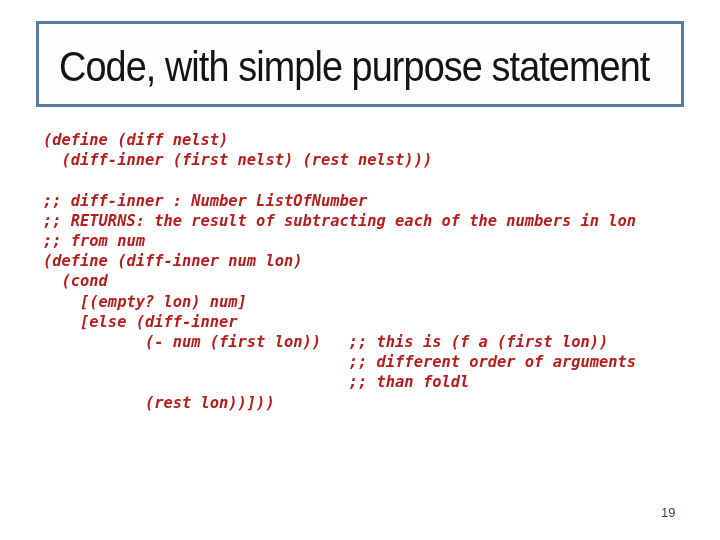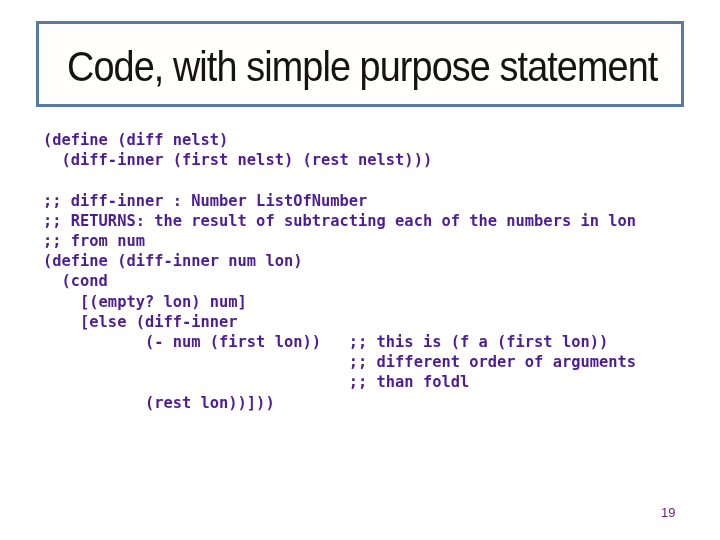--- a/index.html
+++ b/index.html
@@ -19,21 +19,21 @@
     position: absolute;
     left: 36px;
     top: 21px;
     width: 648px;
     height: 86px;
     box-sizing: border-box;
     border: 3px solid #587ba3;
     background: #fffefd;
     display: flex;
     align-items: center;
-    padding-left: 28px;
+    padding-left: 20px;
     padding-top: 6px;
   }
   .slide-title {
     margin: 0;
     font-family: "Liberation Sans", sans-serif;
     font-weight: 400;
     font-size: 42px;
     letter-spacing: -1px;
     color: #141414;
     white-space: nowrap;
@@ -42,22 +42,23 @@
   }
   .code-block {
     position: absolute;
     left: 43px;
     top: 130px;
     margin: 0;
     font-family: "DejaVu Sans Mono", monospace;
     font-size: 15.4px;
     line-height: 20.2px;
     font-weight: bold;
-    color: #4c1d95;
+    color: #b91c1c;
     white-space: pre;
+    font-style: italic;
   }
   .code-line {
     white-space: pre;
     min-height: 20.2px;
   }
   .page-number {
     position: absolute;
     left: 661px;
     top: 505px;
     font-family: "Liberation Sans", sans-serif;

